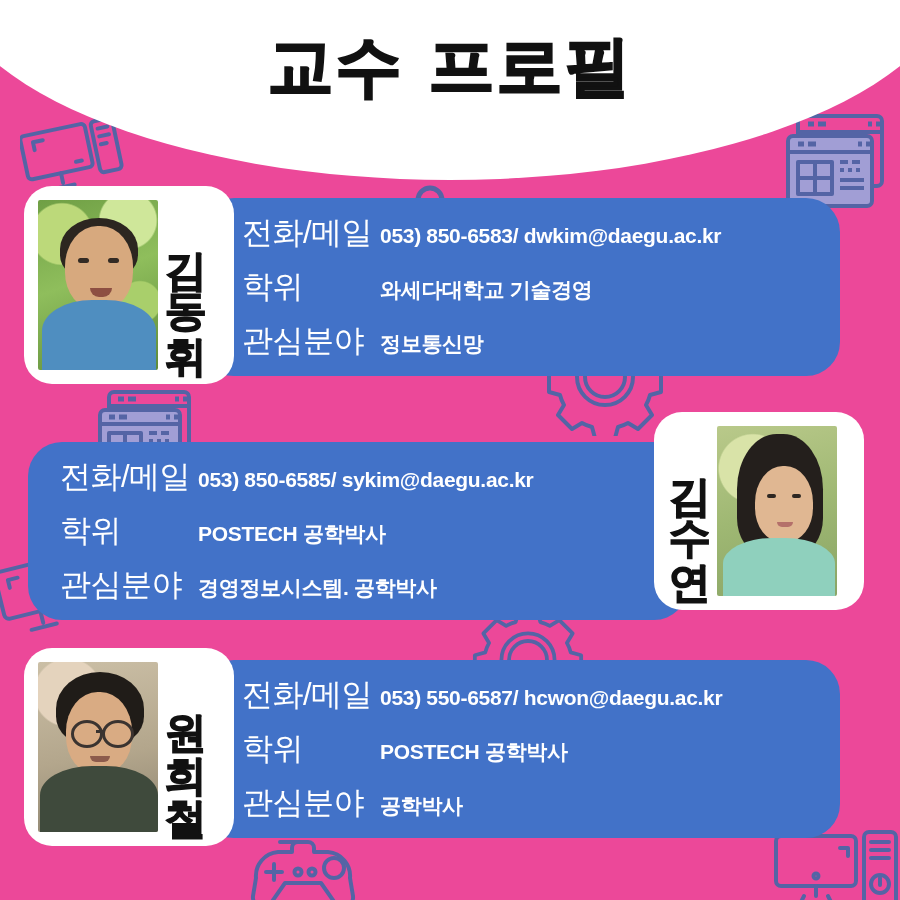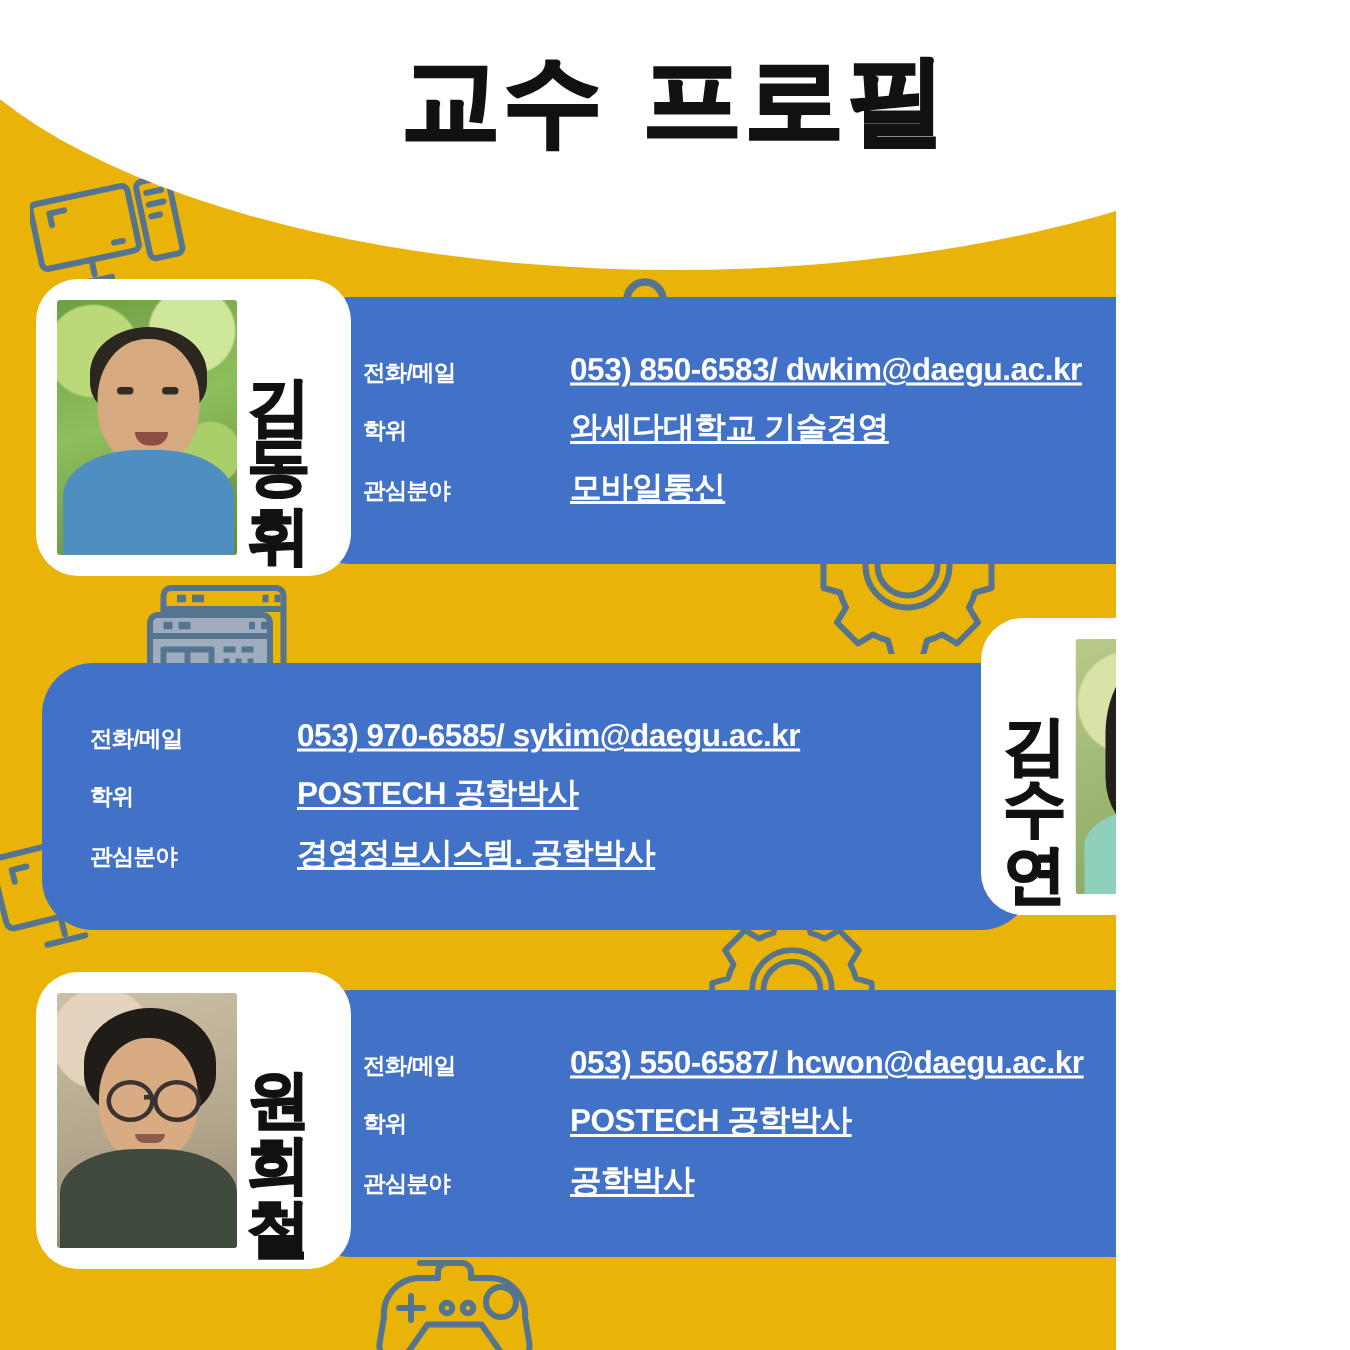--- a/index.html
+++ b/index.html
@@ -8,23 +8,23 @@
   }
   body {
     width: 900px;
     height: 900px;
     overflow: hidden;
     font-family: "Liberation Sans", "DejaVu Sans", sans-serif;
   }
 
   #poster {
     position: relative;
-    width: 744px;
+    width: 900px;
     height: 900px;
-    background: #eab308;
+    background: #ec4899;
     overflow: hidden;
   }
 
   
   .header-ellipse {
     position: absolute;
     left: -60px;
     top: -250px;
     width: 1020px;
     height: 430px;
@@ -72,33 +72,32 @@
     display: flex;
     flex-direction: column;
     gap: 12px;
   }
   .row {
     display: flex;
     align-items: baseline;
   }
   .row-label {
     color: #ffffff;
-    font-size: 15px;
-    font-weight: 700;
+    font-size: 31px;
+    font-weight: 400;
     width: 138px;
     flex: 0 0 138px;
     letter-spacing: -0.5px;
   }
   .row-value {
     color: #ffffff;
     font-size: 21px;
     font-weight: 700;
     letter-spacing: -0.3px;
     white-space: nowrap;
-    text-decoration: underline;
   }
 
   
   .photo-card {
     position: absolute;
     background: #ffffff;
     border-radius: 28px;
     z-index: 4;
     display: flex;
     align-items: center;
@@ -290,21 +289,21 @@
       <div class="row">
         <span class="row-label">전화/메일</span>
         <span class="row-value">053) 850-6583/ dwkim@daegu.ac.kr</span>
       </div>
       <div class="row">
         <span class="row-label">학위</span>
         <span class="row-value">와세다대학교 기술경영</span>
       </div>
       <div class="row">
         <span class="row-label">관심분야</span>
-        <span class="row-value">모바일통신</span>
+        <span class="row-value">정보통신망</span>
       </div>
     </div>
   </div>
 
   <div class="photo-card" style="left:24px; top:186px; width:210px; height:198px;">
     <div class="photo p1">
       <div class="p-bg p1-bg"></div>
       <div class="hair"></div>
         <div class="face"></div>
       <div class="eyeL"></div>
@@ -312,21 +311,21 @@
         <div class="mouth"></div>
       <div class="body"></div>
     </div>
     <div class="vname">김동휘</div>
   </div>
 
   <div class="info-card" style="left:28px; top:442px; width:660px; height:178px;">
     <div class="rows" style="left:32px;">
       <div class="row">
         <span class="row-label">전화/메일</span>
-        <span class="row-value">053) 970-6585/ sykim@daegu.ac.kr</span>
+        <span class="row-value">053) 850-6585/ sykim@daegu.ac.kr</span>
       </div>
       <div class="row">
         <span class="row-label">학위</span>
         <span class="row-value">POSTECH 공학박사</span>
       </div>
       <div class="row">
         <span class="row-label">관심분야</span>
         <span class="row-value">경영정보시스템. 공학박사</span>
       </div>
     </div>

